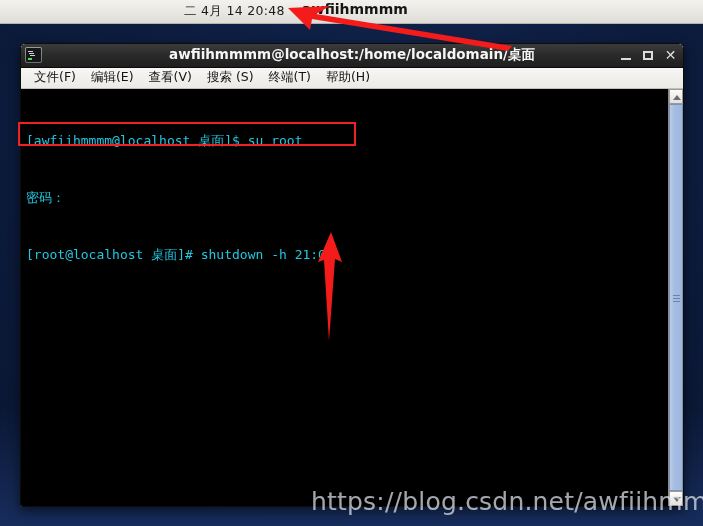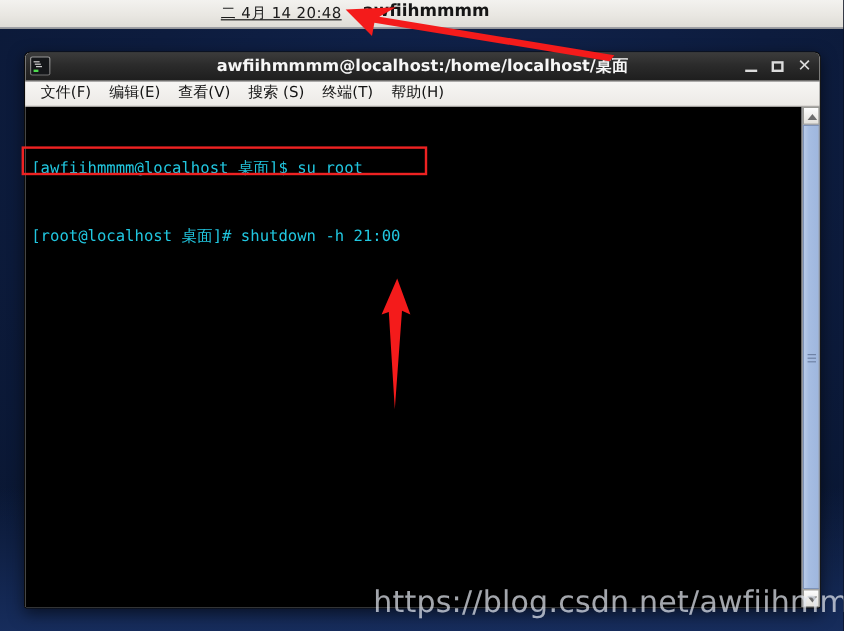--- a/index.html
+++ b/index.html
@@ -42,21 +42,20 @@
     box-sizing: border-box;
   }
   .panel-clock {
     position: absolute;
     left: 184px; top: 3px;
     font-family: "DejaVu Sans", sans-serif;
     font-size: 12.5px;
     color: #1b1b1b;
     white-space: nowrap;
     letter-spacing: 0.3px;
-    text-decoration: underline;
   }
   .panel-user {
     position: absolute;
     left: 302px; top: 1px;
     font-family: "DejaVu Sans", sans-serif;
     font-size: 14px;
     font-weight: bold;
     color: #161616;
     white-space: nowrap;
   }
@@ -285,40 +284,41 @@
     <div class="panel-clock">二 4月 14 20:48</div>
     <div class="panel-user">awfiihmmmm</div>
   </div>
 
   <div class="term-window">
 
     <div class="titlebar">
       <div class="title-icon">
         <div class="screen"></div>
       </div>
-      <div class="title-text">awfiihmmmm@localhost:/home/localhost/桌面</div>
+      <div class="title-text">awfiihmmmm@localhost:/home/localdomain/桌面</div>
       <div class="win-btns">
         <div class="win-btn min"></div>
         <div class="win-btn max"></div>
         <div class="win-btn close">✕</div>
       </div>
     </div>
 
     <div class="menubar">
       <div class="menu-item">文件(F)</div>
       <div class="menu-item">编辑(E)</div>
       <div class="menu-item">查看(V)</div>
       <div class="menu-item">搜索 (S)</div>
       <div class="menu-item">终端(T)</div>
       <div class="menu-item">帮助(H)</div>
     </div>
 
     <div class="term-body">
       <div class="term-text">
         <div class="term-line">[awfiihmmmm@localhost 桌面]$ su root</div>
+        <div class="term-line">密码：</div>
         <div class="term-line">[root@localhost 桌面]# shutdown -h 21:00</div>
         <div class="term-line blank"></div>
         <div class="term-line blank"></div>
         
         
       </div>
 
       <div class="scrollbar">
         <div class="sb-btn up">
           <div class="sb-arrow"></div>

